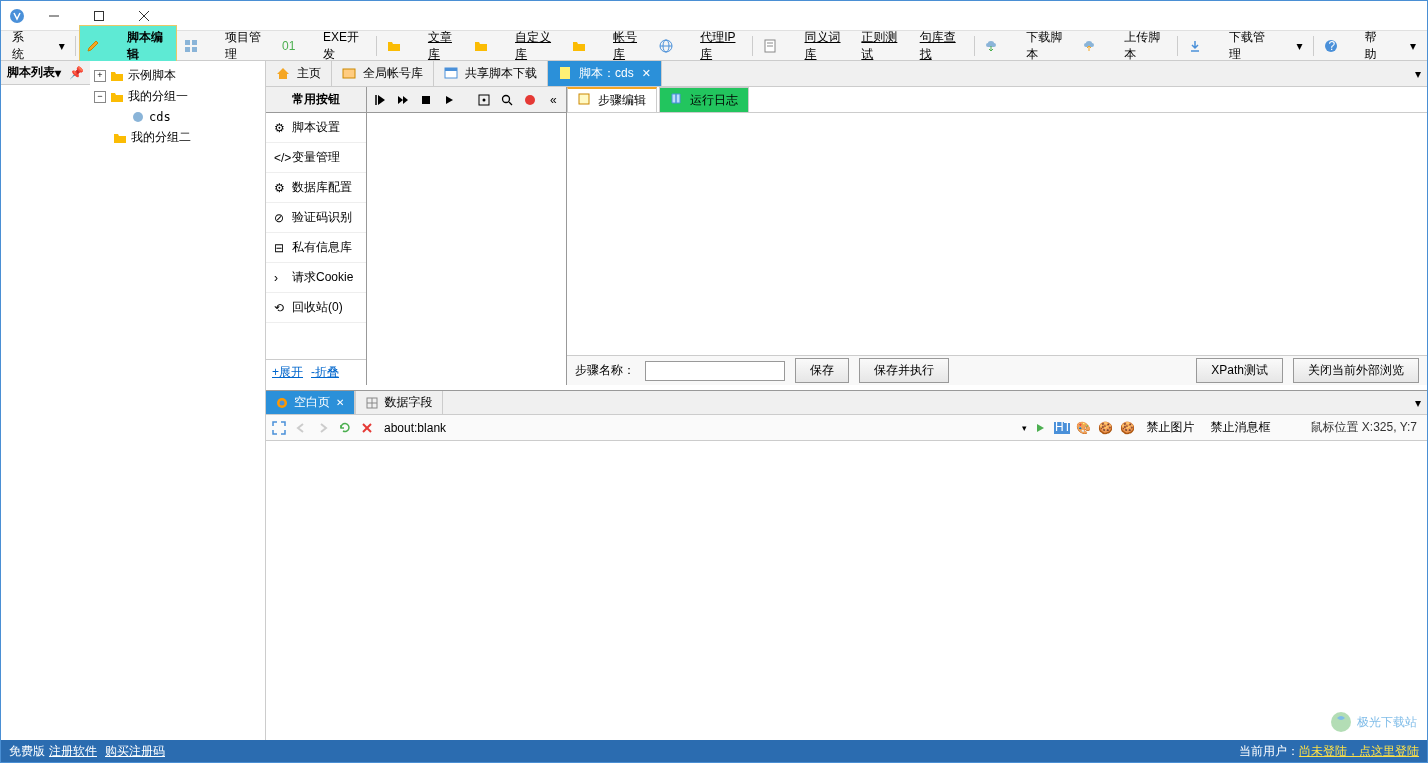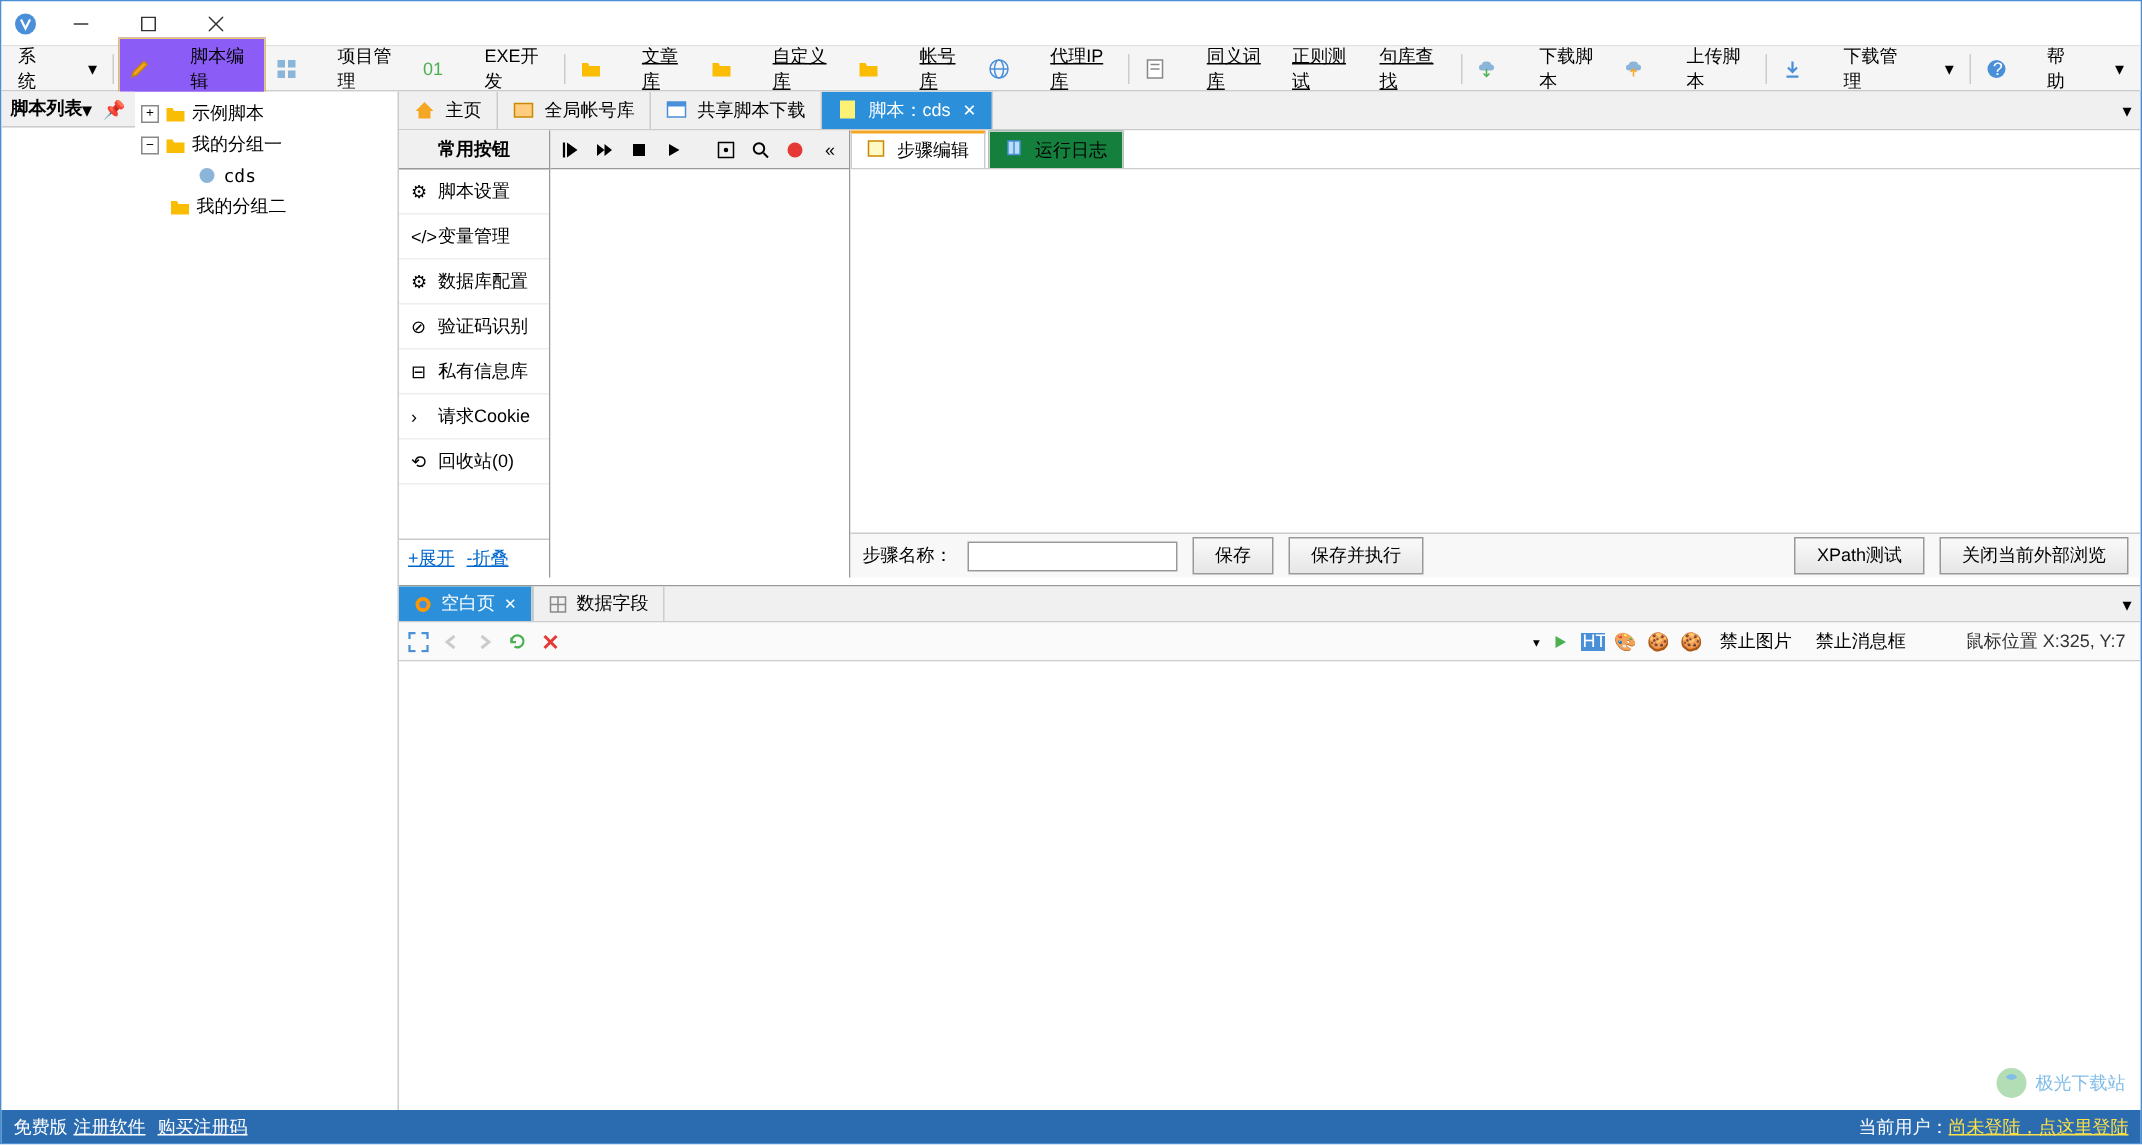--- a/index.html
+++ b/index.html
@@ -9,21 +9,21 @@
 
 .titlebar { height: 30px; background: #fff; display: flex; align-items: center; padding: 0 8px; border-bottom: 1px solid #e0e0e0; }
 .titlebar .app-icon { width: 16px; height: 16px; margin-right: 6px; }
 .titlebar .title { flex: 1; color: #333; }
 .titlebar .win-btns { display: flex; }
 .titlebar .win-btn { width: 45px; height: 28px; display: flex; align-items: center; justify-content: center; cursor: pointer; }
 
 
 .toolbar { height: 30px; background: #f5f5f5; border-bottom: 1px solid #ccc; display: flex; align-items: center; padding: 0 4px; }
 .tb-item { display: flex; align-items: center; padding: 3px 6px; cursor: pointer; border: 1px solid transparent; gap: 24px; }
-.tb-item.highlight { background: #8b5cf6; border-color: #e8c868; }
+.tb-item.highlight { background: #5eead4; border-color: #e8c868; font-weight: bold; }
 .tb-icon { width: 16px; height: 16px; margin-right: 3px; display: inline-flex; align-items: center; justify-content: center; }
 .tb-sep { width: 1px; height: 20px; background: #ccc; margin: 0 3px; }
 .tb-label { color: #000; }
 .tb-label.underline { text-decoration: underline; }
 
 
 .main { flex: 1; display: flex; overflow: hidden; }
 
 
 .left-panel { width: 265px; border-right: 1px solid #ccc; display: flex; flex-direction: row; background: #fff; }
@@ -60,21 +60,21 @@
 .sb-footer { margin-top: auto; padding: 4px 6px; display:flex; gap:8px; border-top:1px solid #ccc; }
 .sb-footer a { color:#0066cc; text-decoration:underline; cursor:pointer; }
 
 .script-middle { width: 200px; border-right: 1px solid #999; display:flex; flex-direction:column; }
 .mini-toolbar { height:26px; background:#f0f0f0; border-bottom:1px solid #999; display:flex; align-items:center; padding:0 4px; gap:6px; }
 .mini-btn { width:18px; height:18px; display:flex; align-items:center; justify-content:center; cursor:pointer; }
 .script-list { flex:1; background:#fff; }
 
 .script-right { flex:1; display:flex; flex-direction:column; }
 .sub-tabs { height:26px; display:flex; align-items:stretch; border-bottom:1px solid #ccc; background:#fff; }
-.sub-tab { display:flex; align-items:center; padding:0 10px; cursor:pointer; border:1px solid #ccc; border-bottom:none; margin-right:2px; background:#15803d; }
+.sub-tab { display:flex; align-items:center; padding:0 10px; cursor:pointer; border:1px solid #ccc; border-bottom:none; margin-right:2px; background:#22c55e; }
 .sub-tab.active { background:#fff; border-top:2px solid #f5a623; }
 .sub-tab .st-icon { width:16px; height:16px; margin-right:4px; }
 .step-canvas { flex:1; background:#fff; }
 .step-footer { height:30px; border-top:1px solid #ccc; display:flex; align-items:center; padding:0 8px; gap:10px; background:#f8f8f8; }
 .step-footer input[type=text] { width:140px; height:20px; border:1px solid #999; padding:0 4px; }
 .btn { padding:3px 14px; background:linear-gradient(#fafafa,#e6e6e6); border:1px solid #999; cursor:pointer; }
 
 
 .browser-panel { height: 349px; display:flex; flex-direction:column; }
 .browser-tabs { height:24px; display:flex; align-items:stretch; background:#f0f0f0; border-bottom:1px solid #ccc; }
@@ -510,20 +510,21 @@
                 <path d="M3 7 A4 4 0 1 1 5 10" fill="none" stroke="#4CAF50" stroke-width="1.5"></path>
                 <path d="M3 4 L3 7 L6 7" fill="none" stroke="#4CAF50" stroke-width="1.5"></path>
               </svg>
             </span>
           <span class="bb-icon">
               <svg width="12" height="12">
                 <line x1="2" y1="2" x2="10" y2="10" stroke="#e53935" stroke-width="2"></line>
                 <line x1="10" y1="2" x2="2" y2="10" stroke="#e53935" stroke-width="2"></line>
               </svg>
             </span>
+          <input class="url-input" value="about:blank" style="">
           <div class="bb-spacer"></div>
           <span style="font-size:9px;">▾</span>
           <span class="bb-icon">
               <svg width="12" height="12">
                 <path d="M3 2 L10 6 L3 10 Z" fill="#4CAF50"></path>
               </svg>
             </span>
           <span class="bb-icon">
               <svg width="16" height="12">
                 <rect width="16" height="12" fill="#4a90d9"></rect>

